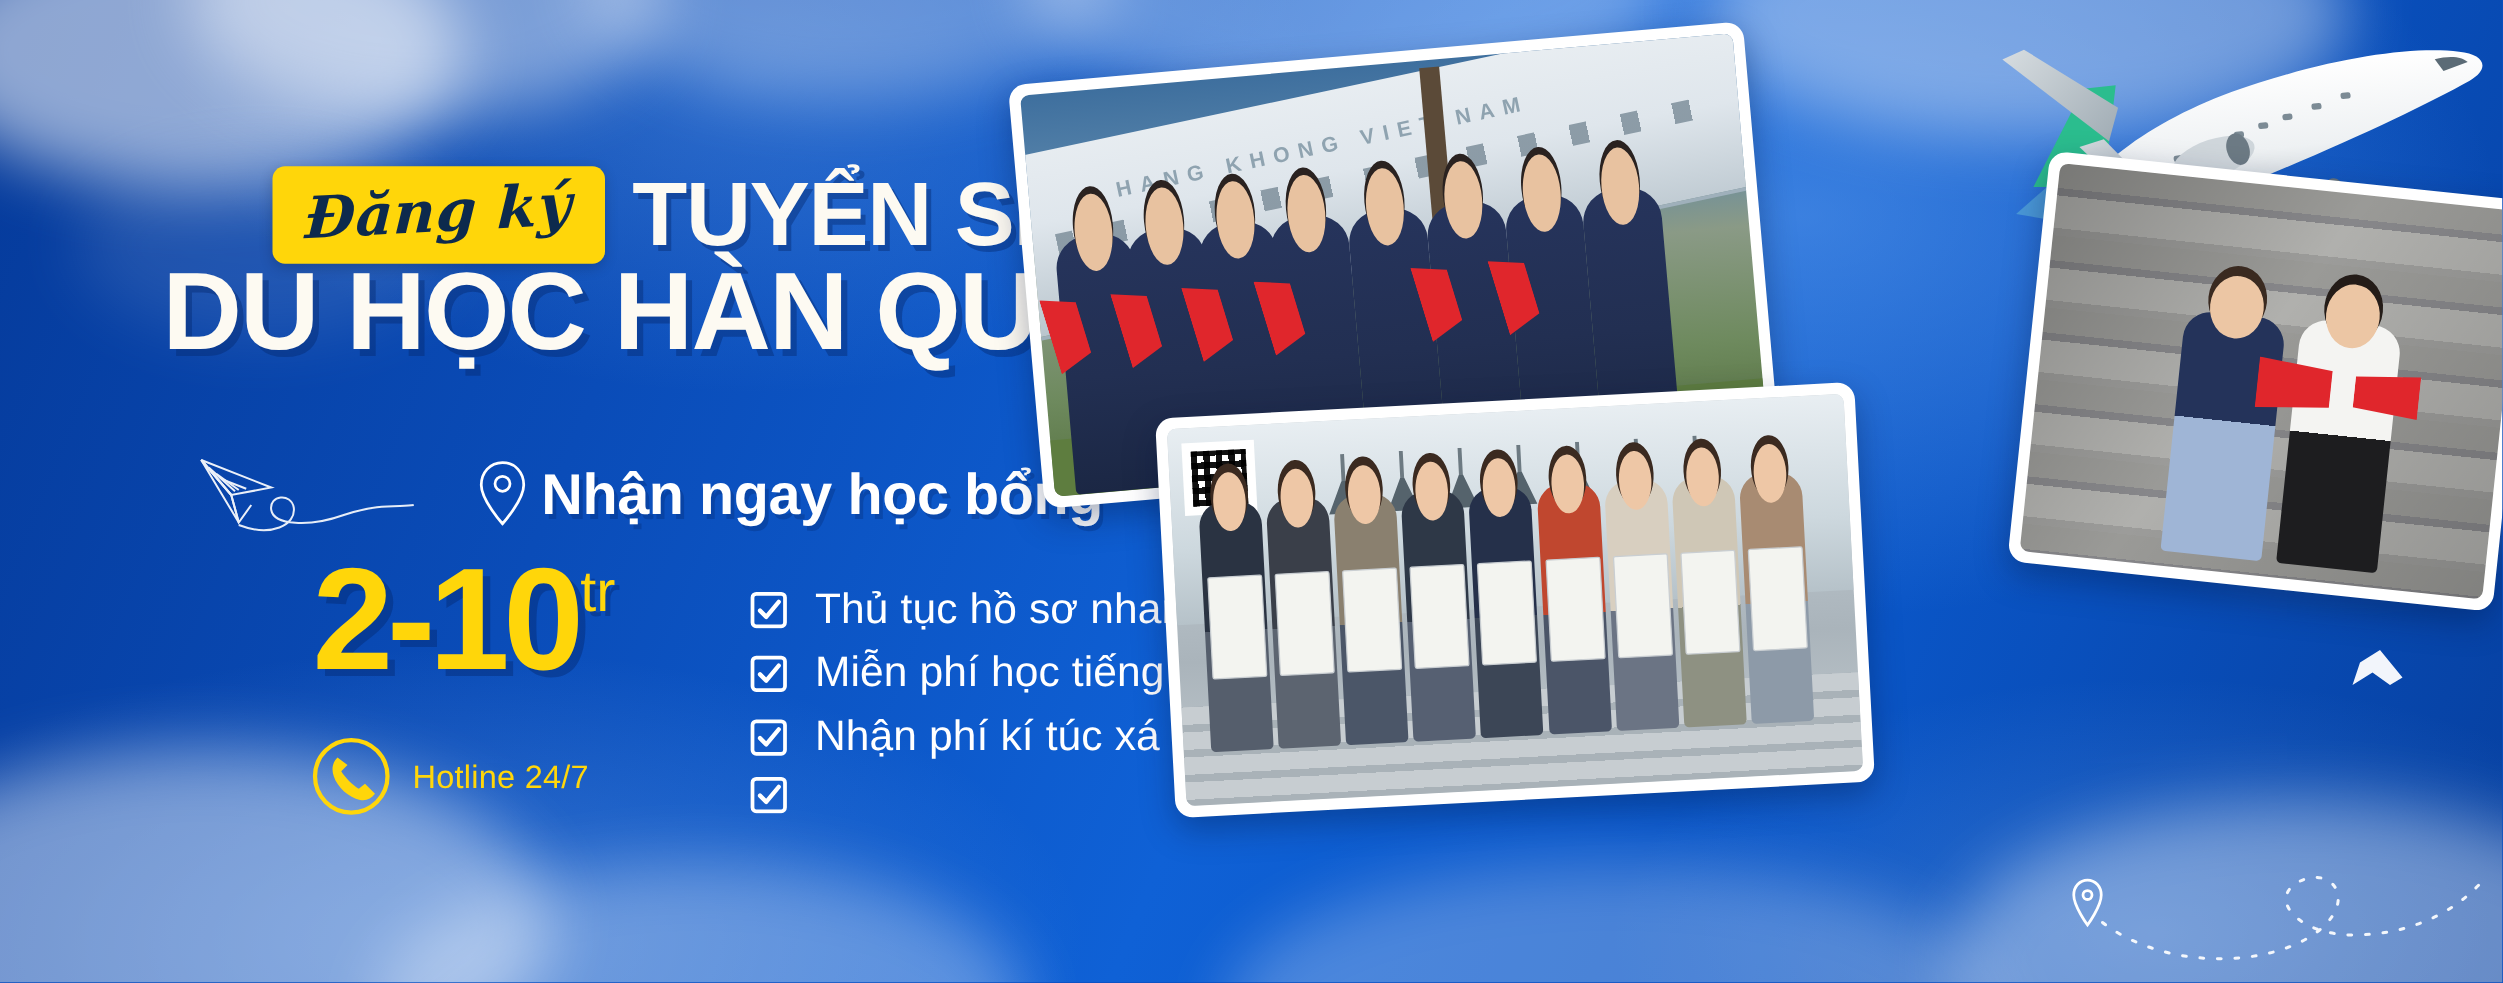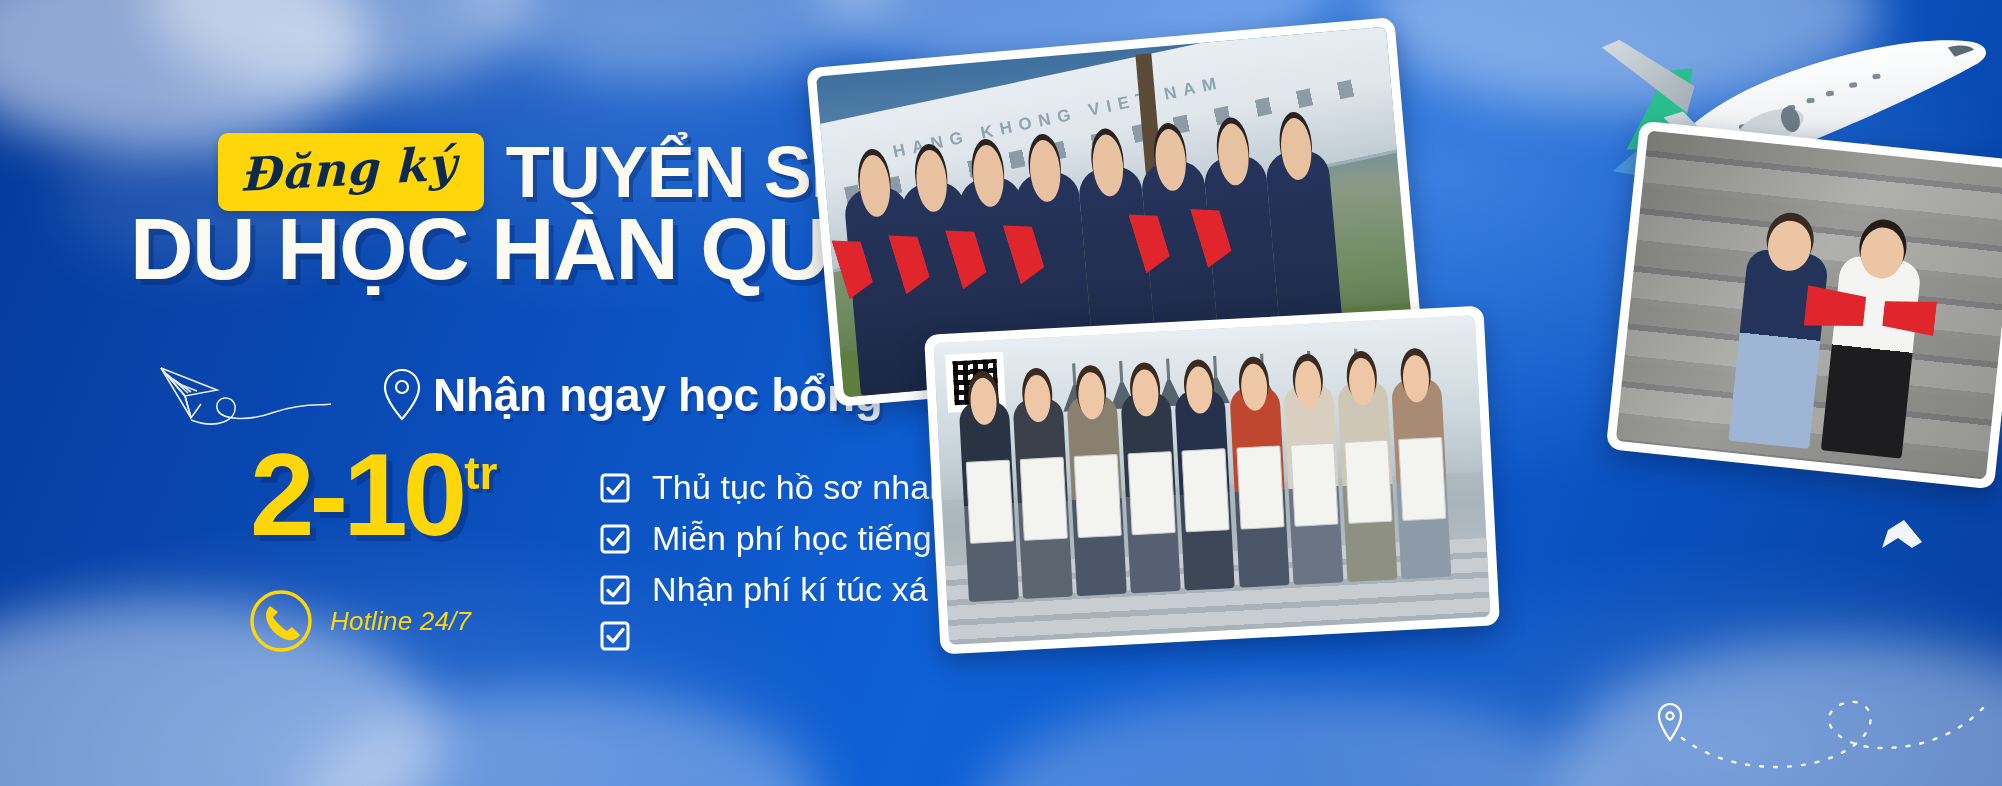--- a/index.html
+++ b/index.html
@@ -111,21 +111,21 @@
   .price-block { position:absolute; left:250px; top:440px; display:flex; align-items:flex-start; }
   .price-num {
     font-weight:700;
     font-size:116px;
     color:#ffd60a;
     letter-spacing:-5px;
     line-height:.95;
     text-shadow:6px 6px 0 rgba(5,42,115,.45);
   }
   .price-unit {
-    font-weight:700;
+    font-weight:400;
     font-size:46px;
     color:#ffd60a;
     margin-top:6px;
     margin-left:2px;
     text-shadow:4px 4px 0 rgba(5,42,115,.45);
   }
 
   .checklist { position:absolute; left:600px; top:468px; }
   .check-item { display:flex; align-items:center; margin-bottom:12px; }
   .check-box { width:30px; height:30px; flex:0 0 30px; margin-right:22px; }
@@ -135,21 +135,21 @@
     color:#ffffff;
     font-weight:400;
     white-space:nowrap;
     letter-spacing:.1px;
   }
 
   
   .hotline-block { position:absolute; left:248px; top:588px; display:flex; align-items:center; }
   .phone-icon { width:66px; height:66px; flex:0 0 66px; margin-right:16px; }
   .phone-icon svg { display:block; }
-  .hotline-text { display:flex; flex-direction:column; justify-content:flex-end;font-style:italic; }
+  .hotline-text { display:flex; flex-direction:column; justify-content:flex-end; }
   .hotline-label {
     font-size:26px;
     color:#ffd60a;
     font-weight:400;
     line-height:1.25;
     letter-spacing:.2px;
   }
   .hotline-number {
     font-size:43px;
     font-weight:700;

